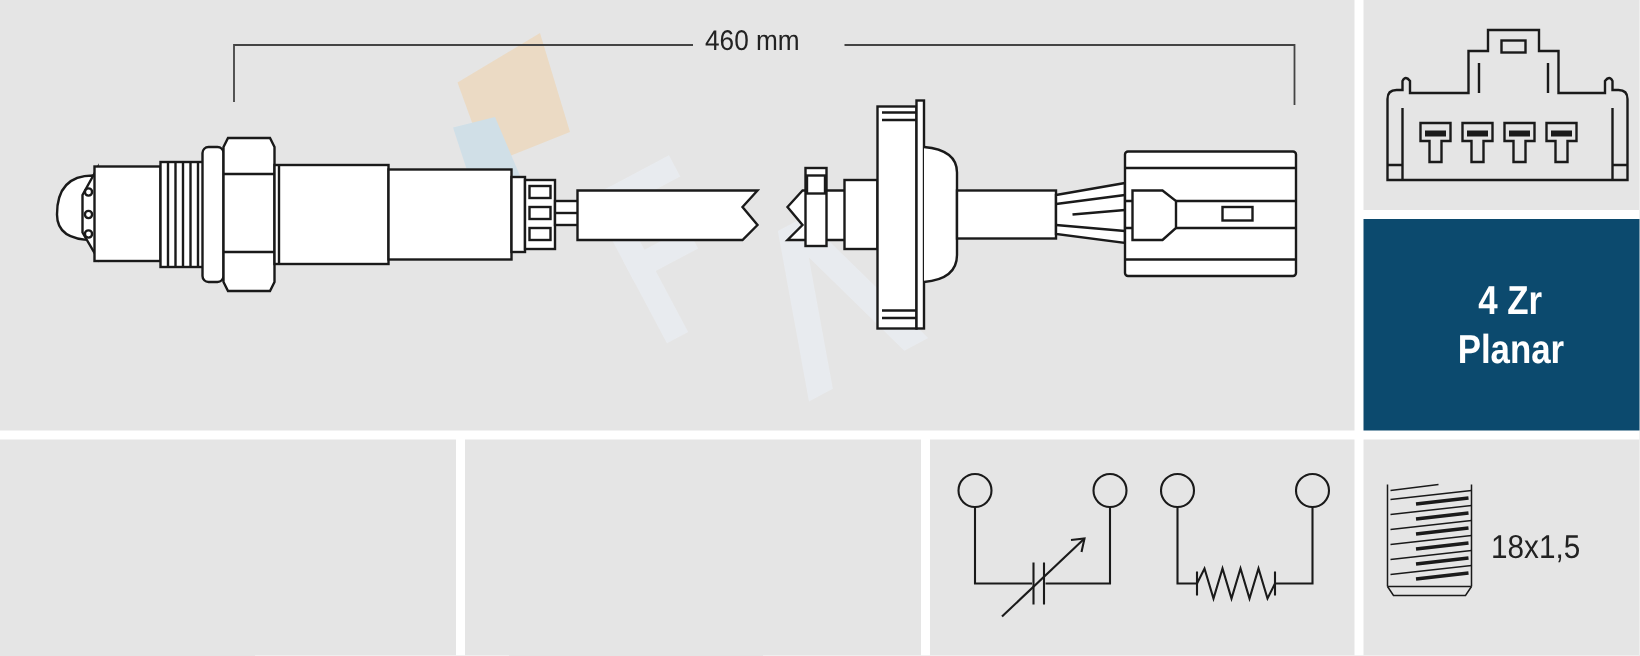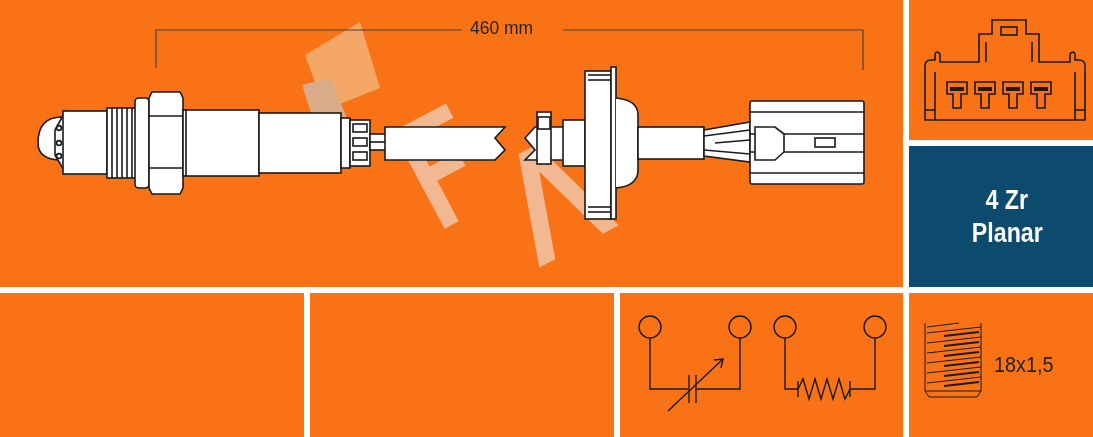--- a/index.html
+++ b/index.html
@@ -1,21 +1,21 @@
 <!DOCTYPE html>
 <html><head>
 <meta charset="utf-8">
 <style>
   html, body { margin: 0; padding: 0; }
   body {
     width: 1093px; height: 437px; position: relative; overflow: hidden;
     background: #ffffff;
     font-family: "Liberation Sans", sans-serif;
   }
-  .panel { position: absolute; background: #f97316; }
+  .panel { position: absolute; background: #e5e5e5; }
   #main-panel { left: 0; top: 0; width: 903px; height: 287px; }
   #connector-panel { left: 909px; top: 0; width: 184px; height: 140px; }
   #type-panel { left: 909px; top: 146px; width: 196px; height: 141px; background: #0c4a6e; color: #fff;
     display: flex; flex-direction: column; align-items: center; justify-content: center; }
   #type-panel .line { font-family: "Liberation Sans", sans-serif; font-weight: bold; font-size: 27px; line-height: 33px; transform: scaleX(0.86); }
   #bottom-1 { left: 0; top: 293px; width: 304px; height: 144px; }
   #bottom-2 { left: 310px; top: 293px; width: 304px; height: 144px; }
   #bottom-3 { left: 620px; top: 293px; width: 283px; height: 144px; }
   #bottom-4 { left: 909px; top: 293px; width: 184px; height: 144px; }
   svg { position: absolute; left: 0; top: 0; }

